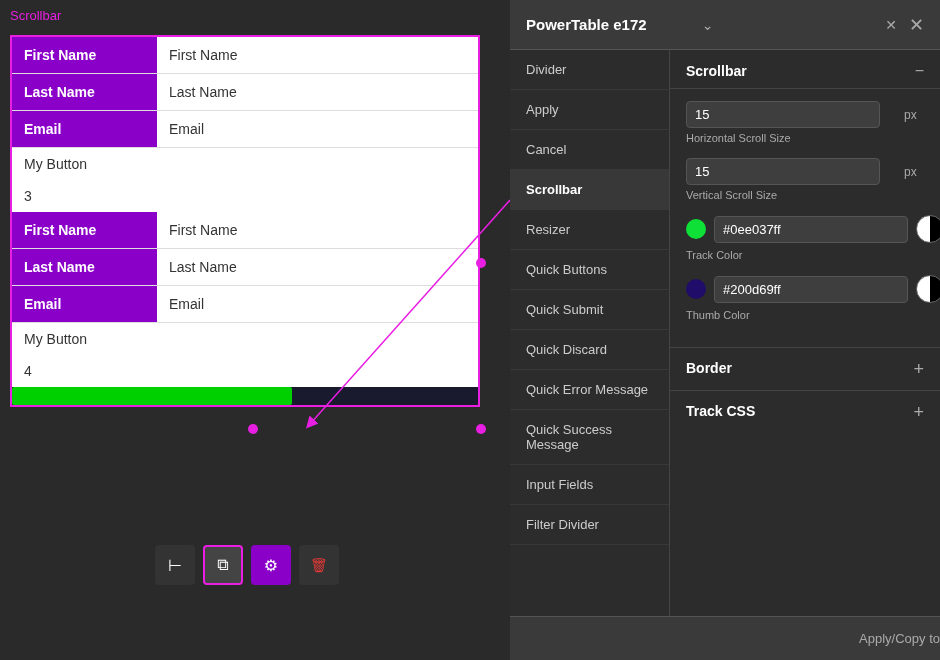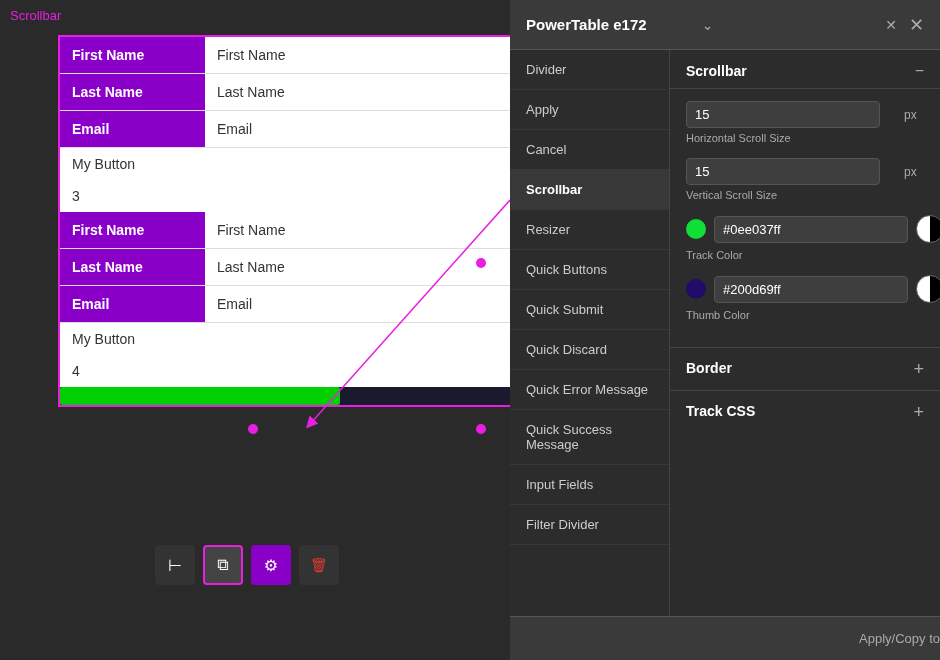--- a/index.html
+++ b/index.html
@@ -31,21 +31,20 @@
       font-weight: normal;
     }
 
     
     .table-widget {
       position: absolute;
       top: 35px;
       left: 10px;
       width: 470px;
       border: 2px solid #e91ee3;
-      margin-left: 48px;
     }
 
     
     .table-section {
       background: #fff;
     }
 
     .table-row {
       display: flex;
       align-items: stretch;

